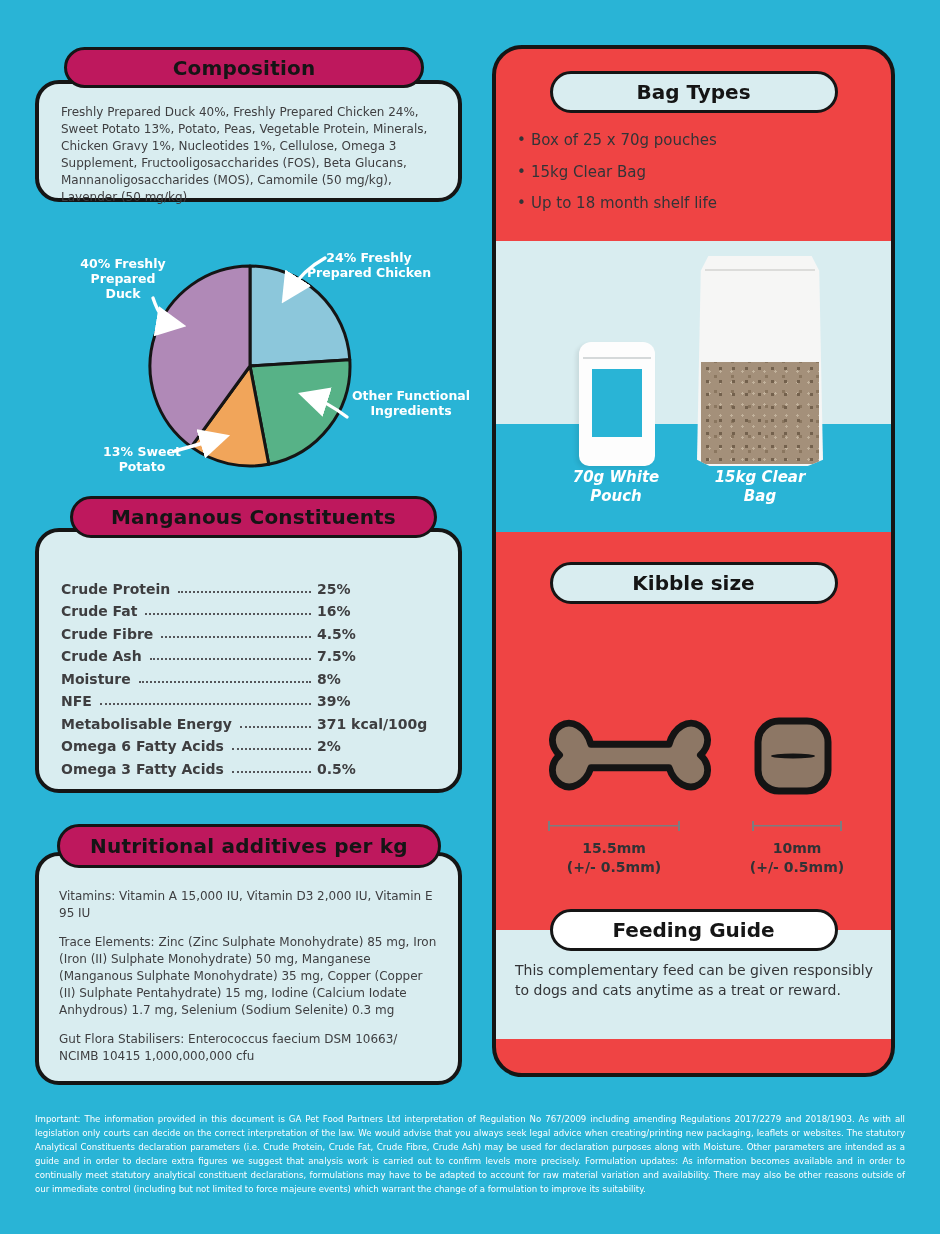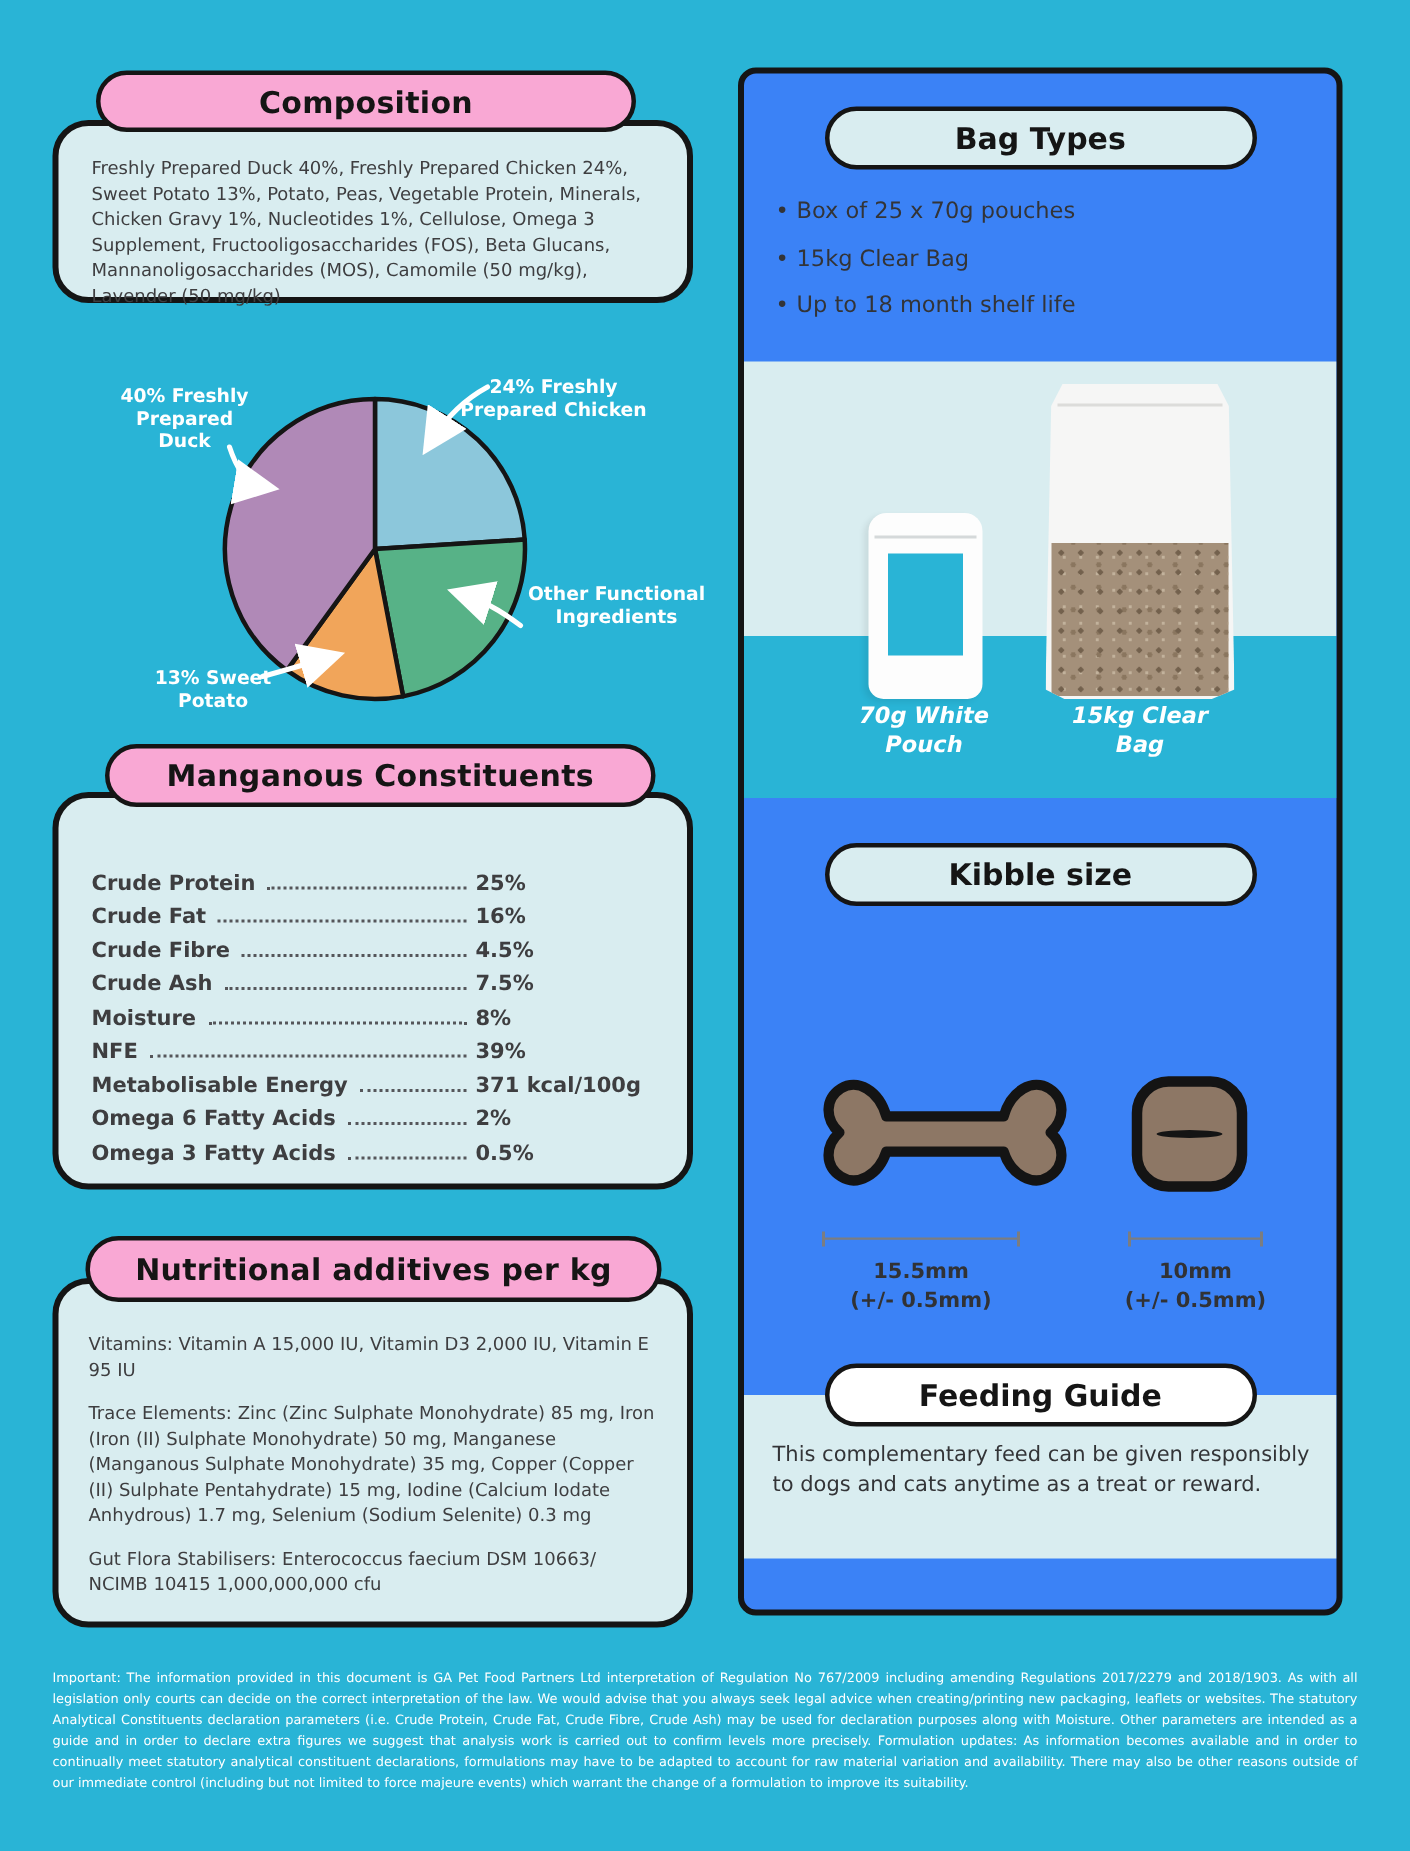--- a/index.html
+++ b/index.html
@@ -2,21 +2,21 @@
 <html><head>
 <meta charset="utf-8">
 <style>
   * { margin:0; padding:0; box-sizing:border-box; }
   html,body { width:940px; }
   body { font-family:"DejaVu Sans","Liberation Sans",sans-serif; }
   .page { position:relative; width:940px; height:1234px; background:#29b4d6; overflow:hidden; }
 
   
   .card { position:absolute; background:#d9edf0; border:4px solid #151515; border-radius:24px; }
-  .pill { position:absolute; background:#f9a8d4; border:3px solid #151515; border-radius:22px;
+  .pill { position:absolute; background:#be185d; border:3px solid #151515; border-radius:22px;
           display:flex; align-items:center; justify-content:center; z-index:5;
           font-weight:800; font-size:20px; color:#151515; letter-spacing:.2px; }
 
   
   .comp-pill  { left:64px;  top:47px;  width:360px; height:41px; }
   .comp-card  { left:35px;  top:80px;  width:427px; height:122px; }
   .comp-body  { padding:20px 20px 0 22px; font-size:12px; line-height:1.42; color:#3e3e40; font-weight:500; }
 
   .pie-wrap   { position:absolute; left:145px; top:261px; width:210px; height:210px; z-index:2; }
   .pie-label  { position:absolute; color:#ffffff; font-weight:700; font-size:12.5px; line-height:1.2;
@@ -34,21 +34,21 @@
   .ana-row .dots { flex:1; border-bottom:2px dotted #55565a; margin:0 6px 4px 8px; }
   .ana-row .val  { width:130px; white-space:nowrap; }
 
   .nut-pill   { left:57px;  top:824px; width:384px; height:44px; }
   .nut-card   { left:35px;  top:852px; width:427px; height:233px; }
   .nut-body   { padding:32px 18px 0 20px; font-size:12px; line-height:1.42; color:#3e3e40; font-weight:500; }
   .nut-body p { margin-bottom:12px; }
 
   
   .right-card { position:absolute; left:492px; top:45px; width:403px; height:1032px;
-                background:#3b82f6; border:4px solid #151515; border-radius:12px; overflow:hidden; }
+                background:#ef4444; border:4px solid #151515; border-radius:30px; overflow:hidden; }
   .rc-pill { position:absolute; left:50%; transform:translateX(-50%); width:288px; height:42px;
              border:3px solid #151515; border-radius:22px; display:flex; align-items:center; justify-content:center;
              font-weight:800; font-size:20px; color:#151515; z-index:5; background:#ffffff; }
   .rc-pill.blue { background:#d9edf0; }
   .bag-pill    { top:22px; }
   .kibble-pill { top:513px; }
   .feed-pill   { top:860px; }
 
   .bullets { position:absolute; left:20px; width:370px; list-style:none; z-index:2; }
   .bullets li { position:relative; padding-left:15px; font-size:15px; color:#333437; font-weight:500;

